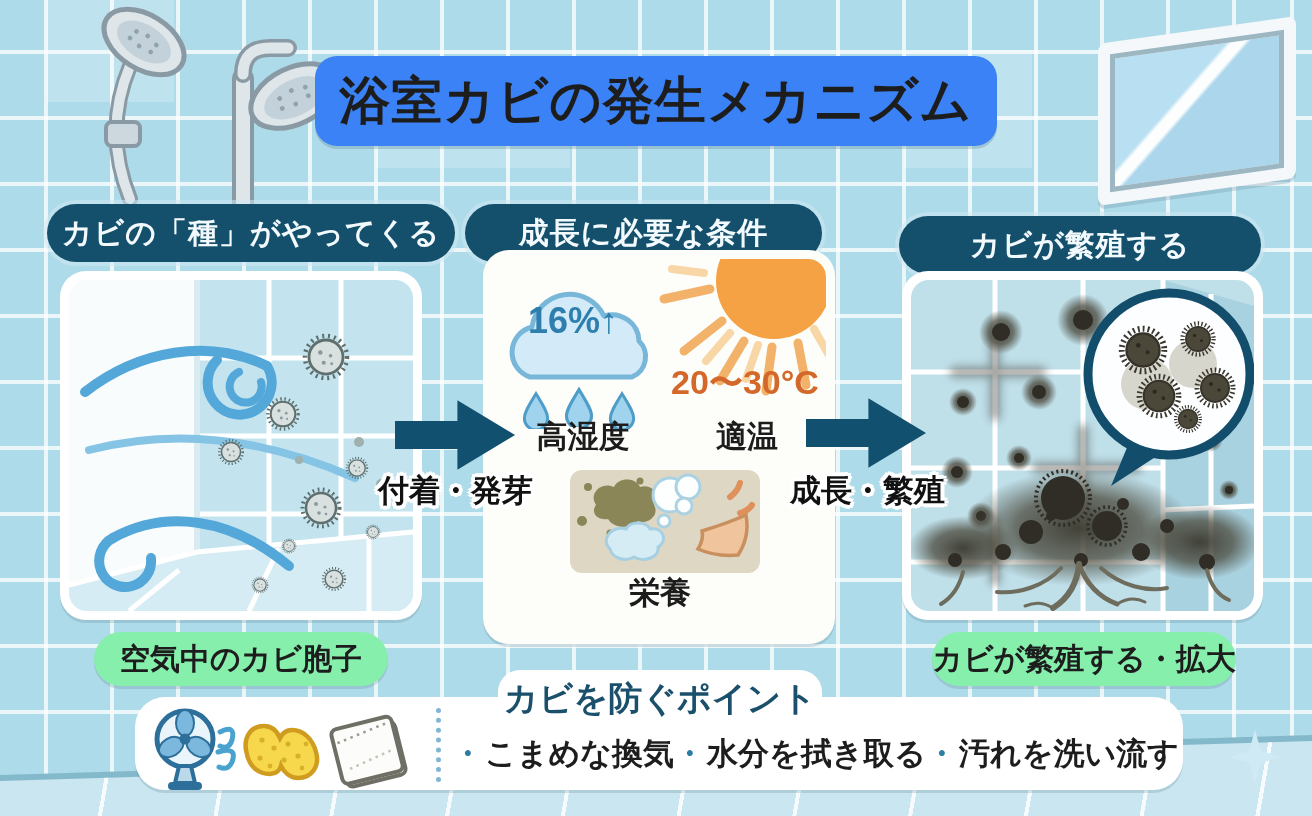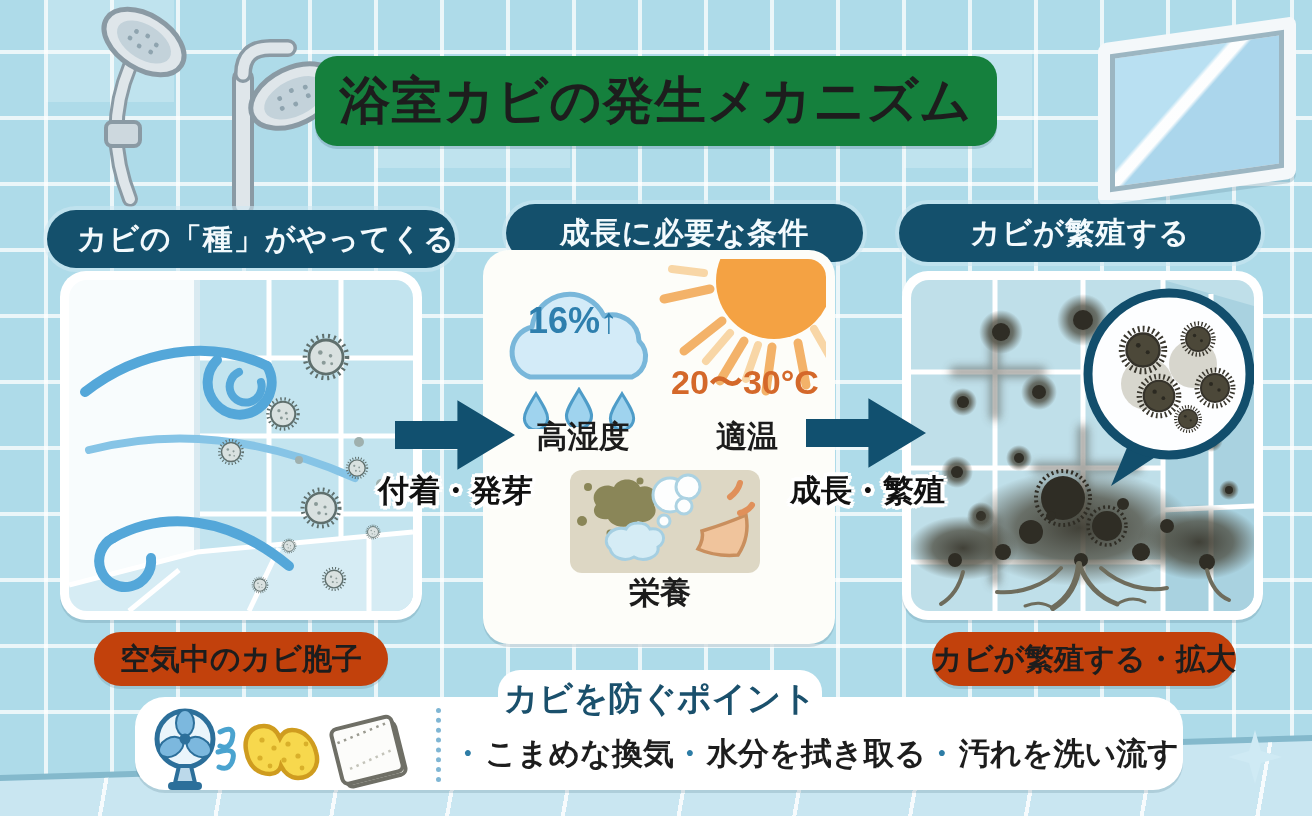--- a/index.html
+++ b/index.html
@@ -27,32 +27,32 @@
 
   
   .window{ position:absolute; left:1098px; top:30px; width:198px; height:162px;
     transform:skewY(-8deg); background:#f4f8fa; border-radius:8px; padding:12px;
     box-shadow:0 4px 0 rgba(90,130,150,.25); }
   .window .inner{ width:100%; height:100%; border:5px solid #9cb6c2; background:
     linear-gradient(135deg, #b9e0f2 0 38%, rgba(255,255,255,.8) 40% 45%, #abd6ec 47% 100%); }
 
   
   .title-banner{ position:absolute; left:315px; top:56px; width:682px; height:90px;
-    background:#15803d; border-radius:22px; display:flex; align-items:center; justify-content:center;
+    background:#3b82f6; border-radius:22px; display:flex; align-items:center; justify-content:center;
     box-shadow:0 3px 0 rgba(70,110,130,.25); }
   .title-banner span{ font-size:51px; font-weight:900; color:#1d1d1d; letter-spacing:1px; }
 
   
   .pill{ position:absolute; height:58px; background:#14506c; border-radius:999px;
     display:flex; align-items:center; justify-content:center;
     box-shadow:0 0 0 4px rgba(205,232,242,.55); }
   .pill span{ color:#f3fafd; font-size:30px; font-weight:800; letter-spacing:1px; }
-  .pill1{ left:47px; top:210px; width:408px;justify-content:flex-end; }
-  .pill2{ left:506px; top:204px; width:357px; }
-  .pill3{ left:899px; top:204px; width:362px; }
+  .pill1{ left:47px; top:204px; width:408px; }
+  .pill2{ left:465px; top:204px; width:357px; }
+  .pill3{ left:899px; top:216px; width:362px; }
 
   
   .panel{ position:absolute; background:#fff; border-radius:26px; padding:9px;
     box-shadow:0 3px 0 rgba(70,110,130,.2); }
   .panel .scene{ width:100%; height:100%; border-radius:18px; overflow:hidden; display:block; }
   .panel-left{ left:60px; top:271px; width:362px; height:349px; }
   .panel-right{ left:902px; top:271px; width:361px; height:349px; }
   .panel-mid{ left:483px; top:250px; width:352px; height:394px; background:#fdfdf9; }
 
   
@@ -70,21 +70,21 @@
     clip-path:polygon(0 31%,52% 31%,52% 3%,100% 50%,52% 97%,52% 69%,0 69%);
     filter:drop-shadow(3px 0 0 #fff) drop-shadow(-3px 0 0 #fff) drop-shadow(0 3px 0 #fff) drop-shadow(0 -3px 0 #fff); }
   .arrow1{ left:395px; top:398px; }
   .arrow2{ left:806px; top:396px; }
   .arrow-label{ position:absolute; font-size:31px; font-weight:900; color:#111; text-align:center;
     text-shadow:-3px -3px 0 #fff,3px -3px 0 #fff,-3px 3px 0 #fff,3px 3px 0 #fff,-4px 0 0 #fff,4px 0 0 #fff,0 -4px 0 #fff,0 4px 0 #fff; }
   .arrow1-label{ left:368px; top:470px; width:175px; }
   .arrow2-label{ left:780px; top:470px; width:175px; }
 
   
-  .caption{ position:absolute; height:54px; background:#c2410c; border-radius:999px;
+  .caption{ position:absolute; height:54px; background:#86efac; border-radius:999px;
     display:flex; align-items:center; justify-content:center;
     box-shadow:0 3px 0 rgba(70,110,130,.2); }
   .caption span{ font-size:30px; font-weight:800; color:#1d1d1d; }
   .caption-left{ left:94px; top:632px; width:294px; }
   .caption-right{ left:932px; top:632px; width:304px; }
 
   
   .prev-tab{ position:absolute; left:498px; top:670px; width:324px; height:44px;
     background:#fff; border-radius:22px 22px 0 0; }
   .prev-bar{ position:absolute; left:135px; top:697px; width:1048px; height:93px;

